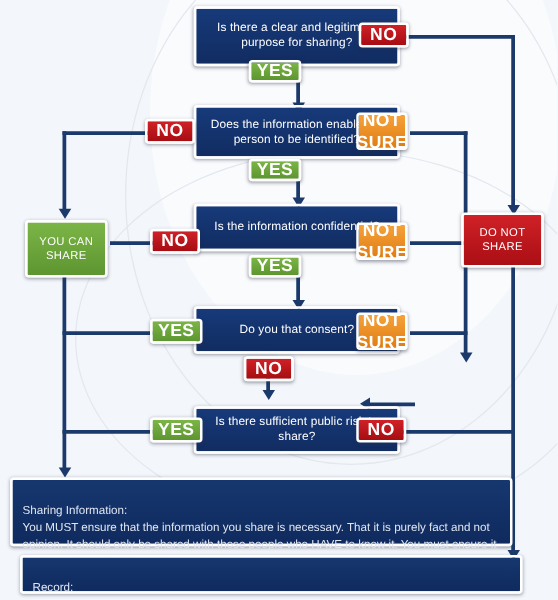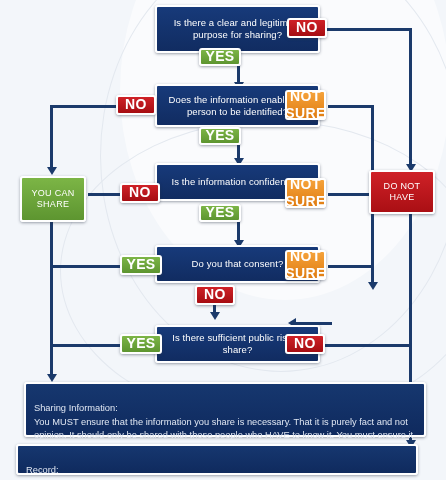--- a/index.html
+++ b/index.html
@@ -179,25 +179,25 @@
   </div>
   <div class="node pill pill-no" style="left:285px;top:334px;width:40px;height:20px;">
     <span>NO</span>
   </div>
 
   <div class="node term-green" style="left:20px;top:176px;width:66px;height:46px;">
     <span>YOU CAN SHARE</span>
   </div>
 
   <div class="node term-red" style="left:369px;top:170px;width:66px;height:44px;">
-    <span>DO NOT HAVE</span>
-  </div>
-
-
-  <div class="panel" style="left:24px;top:382px;width:402px;height:55px;">
+    <span>DO NOT SHARE</span>
+  </div>
+
+
+  <div class="panel" style="left:8px;top:382px;width:402px;height:55px;">
     <span class="ttl">Sharing Information:</span><span>You MUST ensure that the information you share is necessary.  That it is purely fact and not opinion.  It should only be shared with those people who HAVE to know it.  You must ensure it is adequate, up-to-date and secure.</span>
   </div>
 
   <div class="panel" style="left:16px;top:444px;width:402px;height:31px;">
     <span class="ttl">Record:</span><span>All information sharing decisions must be recorded in line with your decisions</span>
   </div>
 
 </div>
 
 </body></html>

